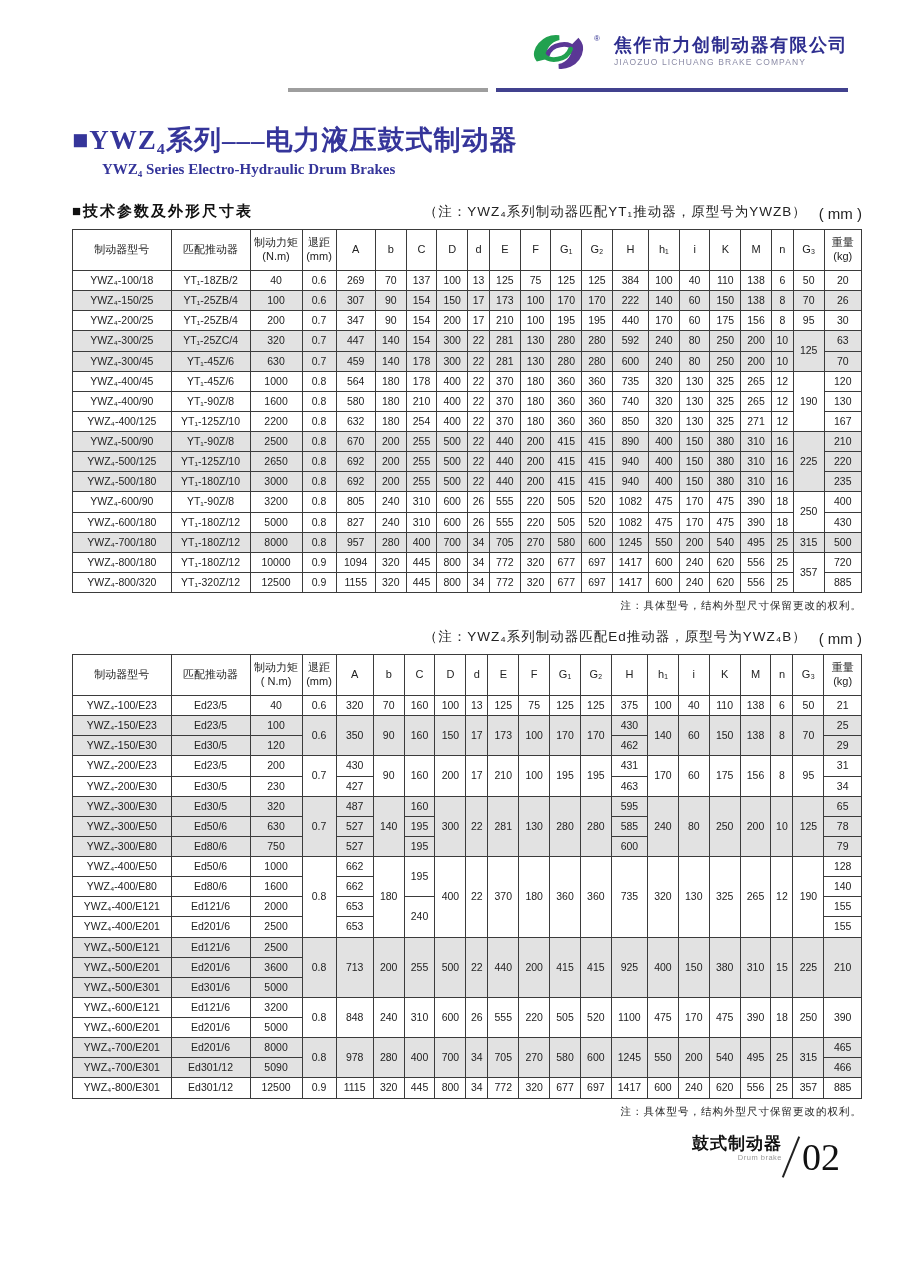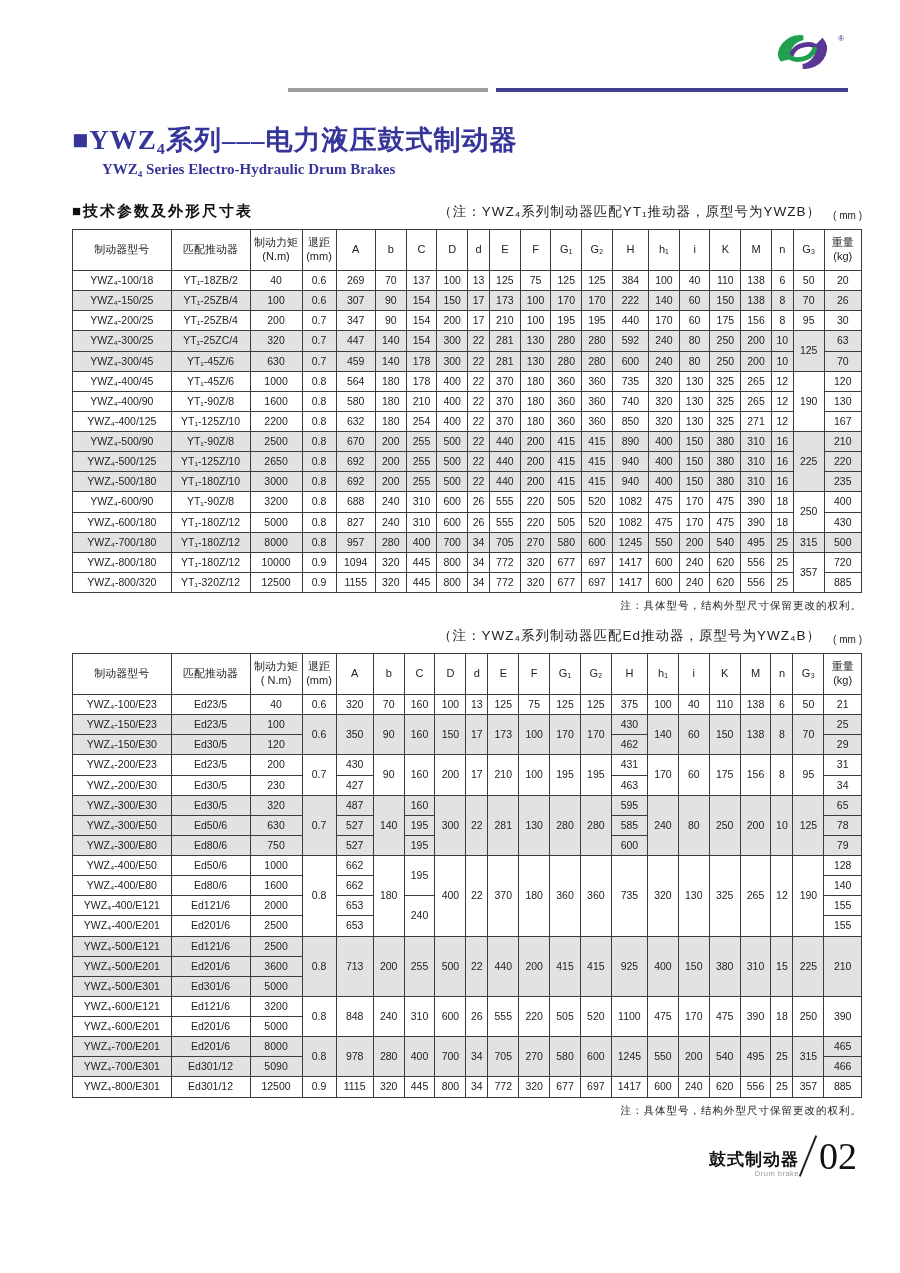--- a/index.html
+++ b/index.html
@@ -25,42 +25,42 @@
   
   .title-block{margin-top:30px;}
   .title-cn{font-size:27px;font-weight:bold;color:#35359a;letter-spacing:1px;
     font-family:"Liberation Serif","DejaVu Serif",serif;}
   .title-en{font-size:15px;font-weight:bold;color:#35359a;margin:3px 0 16px 30px;
     font-family:"Liberation Serif","DejaVu Serif",serif;}
 
   .section-row{display:flex;align-items:baseline;margin-top:24px;}
   .section-heading{font-size:15px;font-weight:bold;color:#111;letter-spacing:2px;}
   .note-right{margin-left:auto;font-size:13.5px;color:#222;letter-spacing:1px;}
-  .unit{font-size:10px;position:relative;top:3px;letter-spacing:0;padding-left:12px;}
+  .unit{font-size:15px;position:relative;top:3px;letter-spacing:0;padding-left:12px;}
 
   
   table.spec{border-collapse:collapse;width:100%;margin-top:8px;table-layout:auto;}
   table.spec th,table.spec td{
     border:1px solid #3b3b3b;text-align:center;vertical-align:middle;
     font-size:10.5px;color:#222;padding:3px 1px;line-height:1.25;
   }
   table.spec th{font-weight:normal;white-space:pre-line;font-size:11px;padding:4px 1px;height:32px;}
   table.spec th:nth-child(1){width:12.5%;}
   table.spec th:nth-child(2){width:10%;}
   table.spec th:nth-child(3){width:6.6%;margin-top:48px;}
   table.spec th:nth-child(4){width:4.3%;}
   table.spec th:nth-child(14){width:4.6%;}
   tr.shaded td{background:#e2e2e2;}
   .footnote{font-size:10.5px;color:#222;margin-top:6px;letter-spacing:1px;text-align:right;}
 
   .note-ed-row{display:flex;justify-content:flex-end;margin-top:14px;}
   .note-ed-row .note-right{margin-left:0;}
 
   
-  .footer-row{display:flex;justify-content:flex-end;align-items:flex-end;margin-top:16px;margin-right:5px;}
+  .footer-row{display:flex;justify-content:flex-end;align-items:flex-start;margin-top:16px;margin-right:22px;}
   .footer-labels{display:flex;flex-direction:column;align-items:flex-end;line-height:1;}
   .footer-cn{font-size:17px;font-weight:bold;color:#111;letter-spacing:1px;}
   .footer-en{font-size:7.5px;color:#999;margin-top:2px;letter-spacing:0.5px;}
   .slash{width:2px;height:44px;background:#222;transform:rotate(22deg);margin:0 10px 0 8px;}
   .page-no{font-size:38px;color:#111;font-family:"Liberation Serif","DejaVu Serif",serif;}
 </style>
 </head>
 <body>
 
 <div class="page">
@@ -69,20 +69,24 @@
     <div class="logo-wrap">
       <svg class="logo-svg" viewBox="0 0 60 54">
         <g fill="none" stroke-linecap="round">
           <path d="M8 34 C2 26, 14 10, 30 12 C20 14, 12 24, 16 32 Z" fill="#21a14f" stroke="#21a14f" stroke-width="5"></path>
           <path d="M50 16 C58 26, 46 44, 30 42 C40 40, 48 30, 44 22 Z" fill="#5a3795" stroke="#5a3795" stroke-width="5"></path>
           <path d="M18 30 C22 18, 40 16, 46 24" stroke="#5a3795" stroke-width="5"></path>
           <path d="M42 24 C38 36, 20 38, 14 30" stroke="#21a14f" stroke-width="5"></path>
         </g>
       </svg>
       <span class="reg-mark">®</span>
+      <div class="brand-text">
+        <span class="brand-cn">焦作市力创制动器有限公司</span>
+        <span class="brand-en">JIAOZUO LICHUANG BRAKE COMPANY</span>
+      </div>
     </div>
   </div>
   <div class="header-rule">
     <div class="rule-gray"></div>
     <div class="rule-navy"></div>
   </div>
 
   <div class="title-block">
     <div class="title-cn">■YWZ₄系列–––电力液压鼓式制动器</div>
     <div class="title-en">YWZ₄ Series Electro-Hydraulic Drum Brakes</div>
@@ -371,21 +375,21 @@
           <td>380</td>
           <td>310</td>
           <td>16</td>
           <td>235</td>
         </tr>
         <tr>
           <td>YWZ₄-600/90</td>
           <td>YT₁-90Z/8</td>
           <td>3200</td>
           <td>0.8</td>
-          <td>688</td>
+          <td>805</td>
           <td>240</td>
           <td>310</td>
           <td>600</td>
           <td>26</td>
           <td>555</td>
           <td>220</td>
           <td>505</td>
           <td>520</td>
           <td>1082</td>
           <td>475</td>

